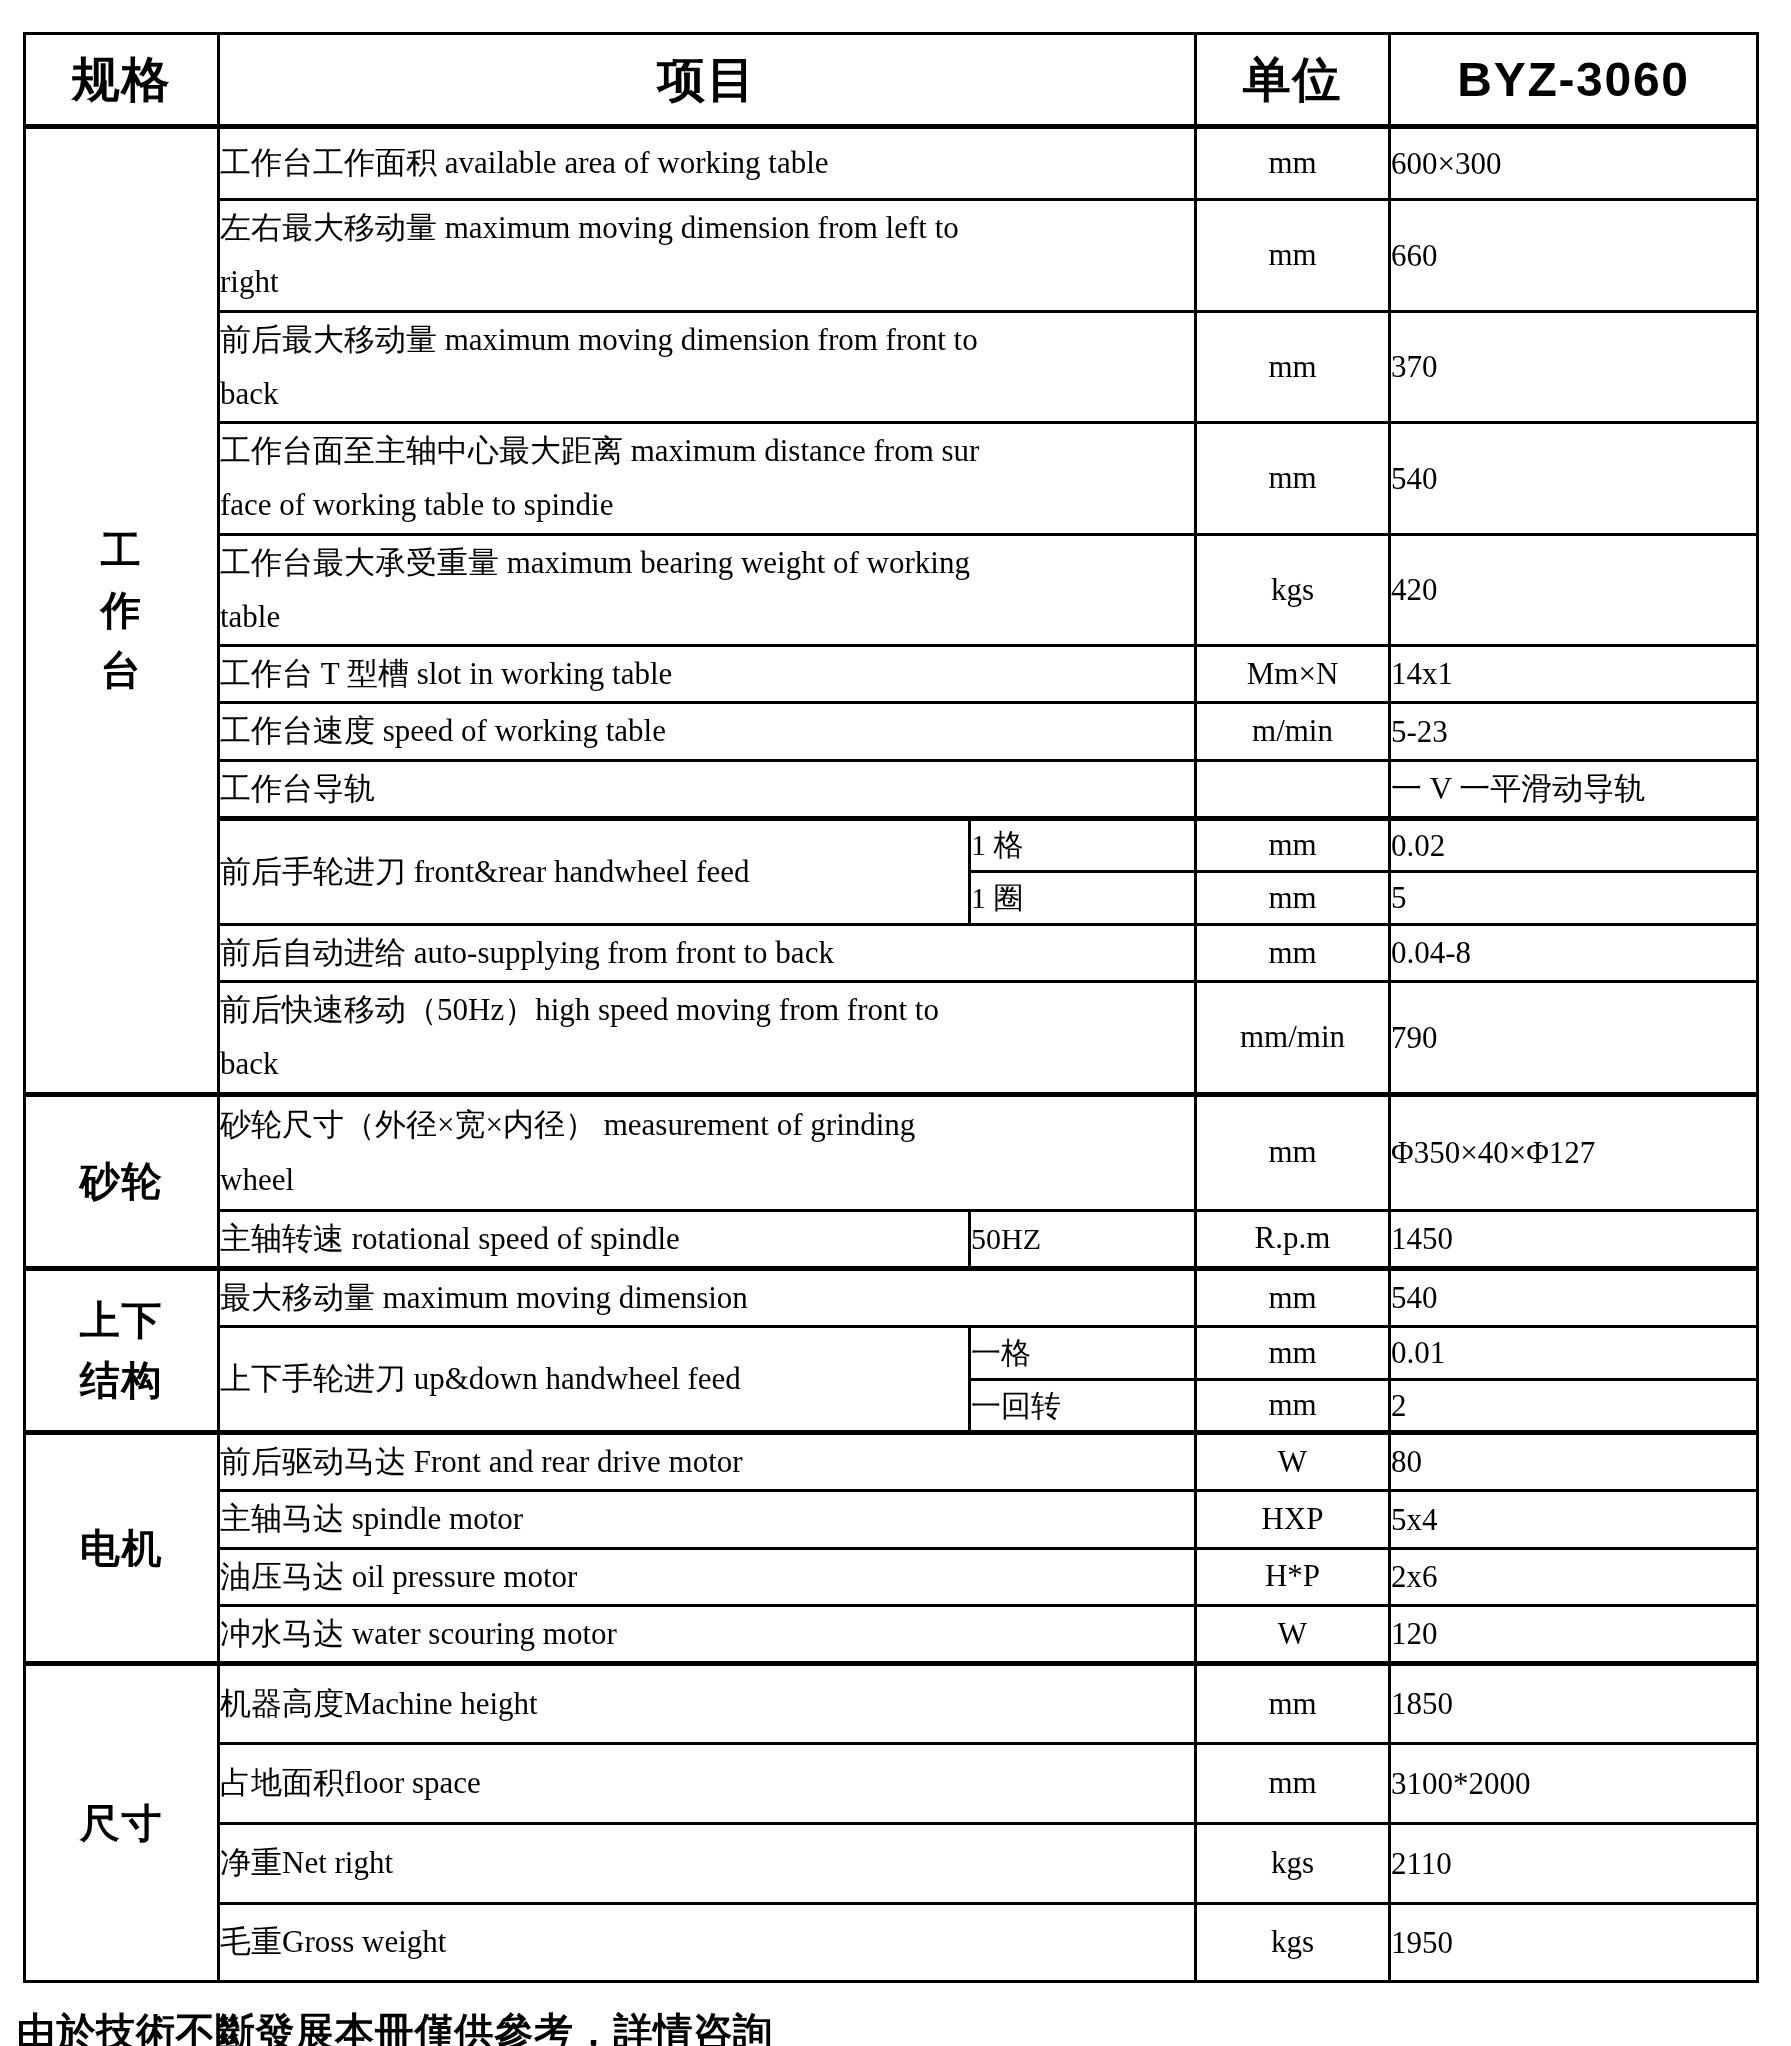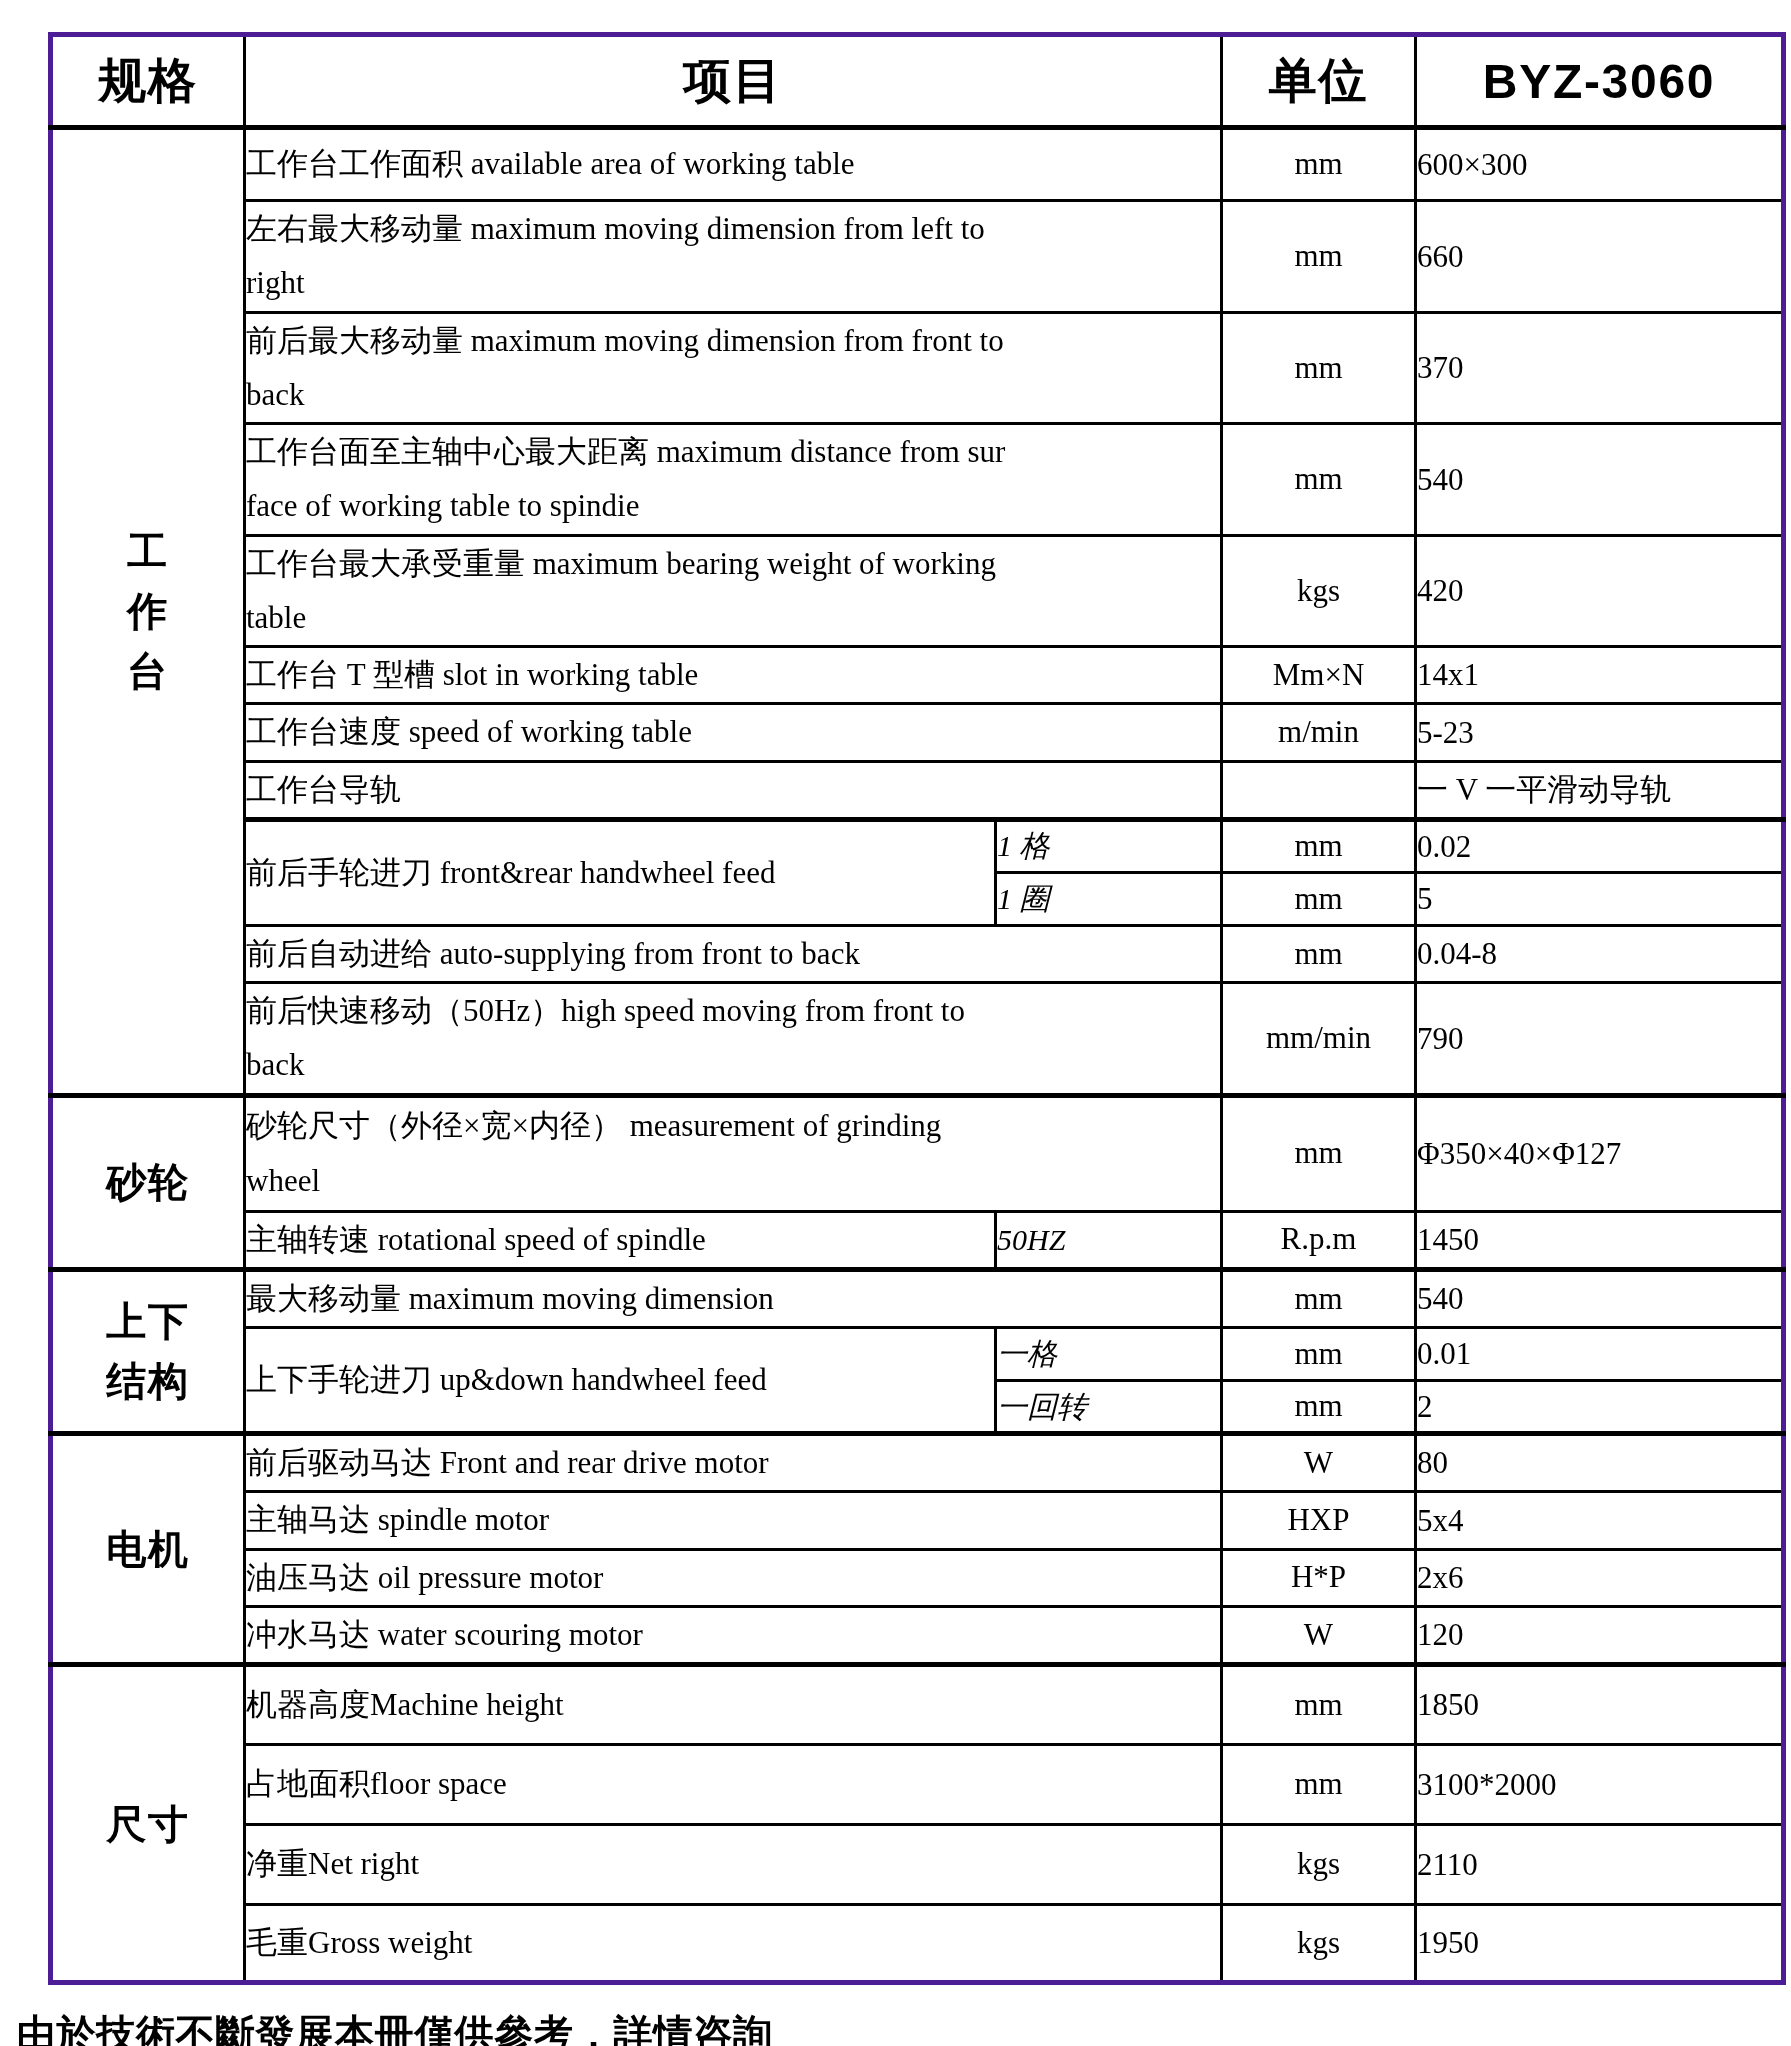--- a/index.html
+++ b/index.html
@@ -14,22 +14,22 @@
   .page {
     width: 1792px;
     height: 2046px;
     background: #fff;
     overflow: hidden;
   }
   table.spec {
     border-collapse: collapse;
     table-layout: fixed;
     width: 1733px;
-    margin: 32px 0 0 48px;
-    border: 5px solid #4c1d95;
+    margin: 32px 0 0 23px;
+    border: 3px solid #4c1d95;
   }
   table.spec td, table.spec th {
     border: 3.3px solid #000;
     padding: 0;
     vertical-align: middle;
     overflow: hidden;
   }
   tr.sect-start > td { border-top-width: 5px; }
 
   th.hdr {
@@ -54,21 +54,20 @@
     padding-left: 15px;
     padding-right: 6.6px;
     white-space: pre-line;
     line-height: 1.75;
   }
   td.sub {
     font-size: 30px;
     text-align: left;
     padding-left: 16.6px;
     line-height: 1.4;
-    font-style: italic;
   }
   td.unit {
     font-size: 31px;
     text-align: center;
     line-height: 1.3;
   }
   td.value {
     font-size: 31px;
     text-align: left;
     line-height: 1.4;

